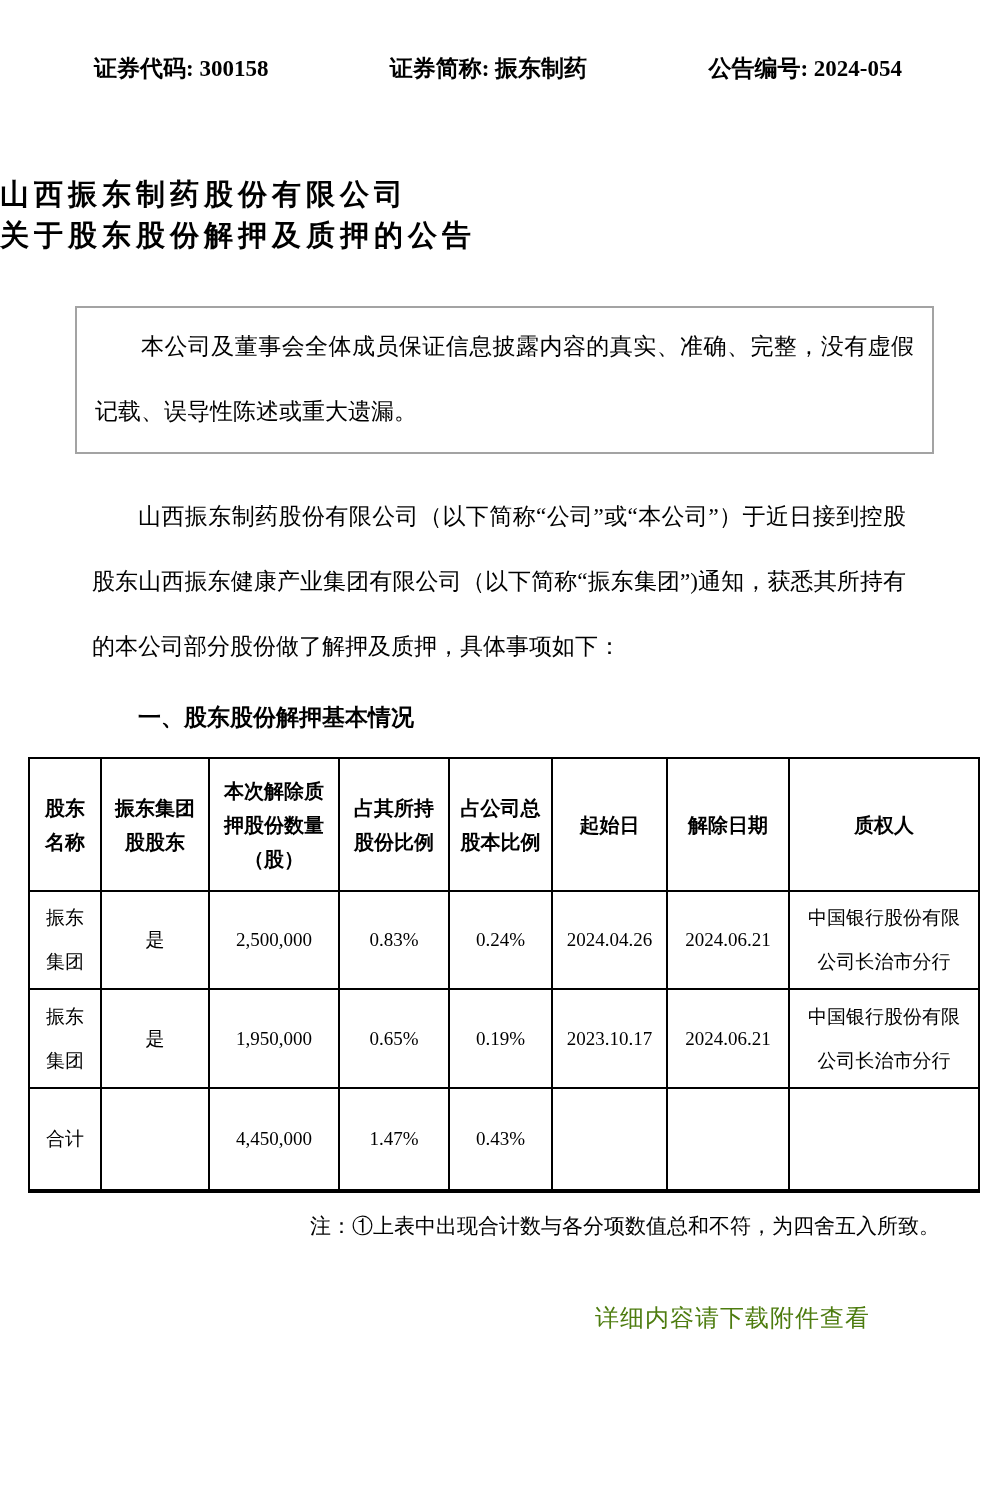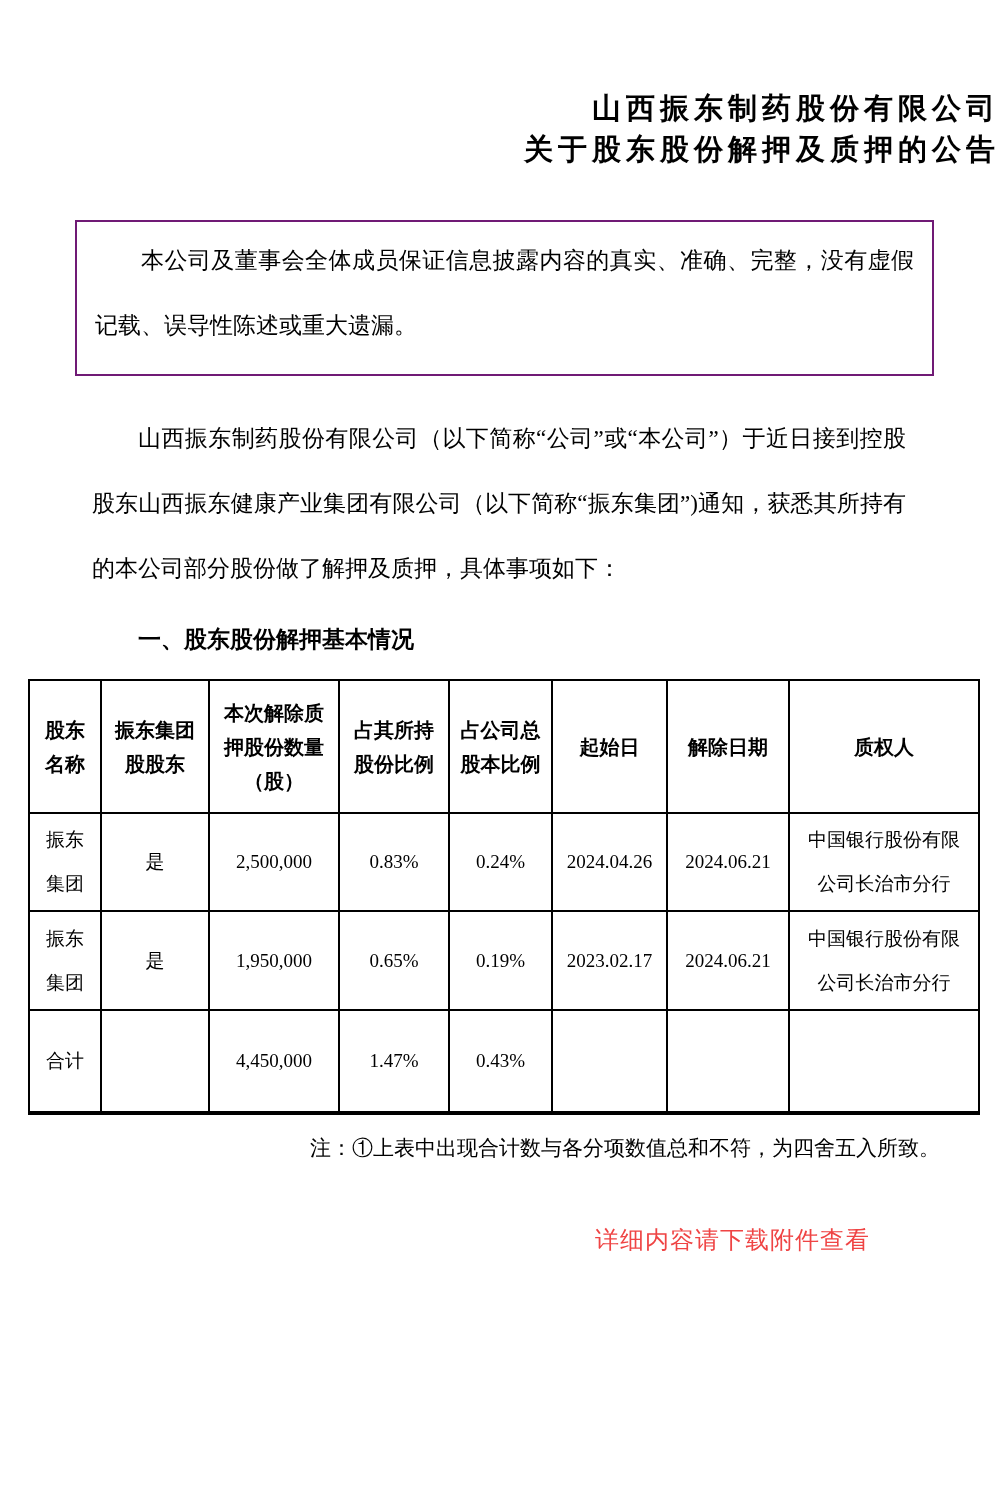--- a/index.html
+++ b/index.html
@@ -18,33 +18,33 @@
     display: flex;
     justify-content: space-between;
     margin: 52px 98px 0 94px;
     font-size: 23px;
     font-weight: bold;
     line-height: 34px;
     white-space: nowrap;
   }
   
   .doc-title {
-    text-align: right;
+    text-align: left;
     font-size: 29px;
     font-weight: bold;
     letter-spacing: 5px;
     line-height: 41px;
   }
   .doc-title.line1 { margin-top: 88px; }
   .doc-title.line2 { }
   
   .statement-box {
     margin: 50px 66px 0 75px;
-    border: 2px solid #701a75;
-    padding: 6px 18px 16px 18px;
+    border: 2px solid #a3a3a3;
+    padding: 6px 18px 8px 18px;
   }
   .statement-box p {
     margin: 0;
     font-size: 23px;
     line-height: 65px;
     text-indent: 2em;
     text-align: justify;
   }
   
   .body-para {
@@ -100,29 +100,34 @@
     line-height: 34px;
     text-align: right;
   }
   
   .attachment-notice {
     margin: 58px 130px 0 0;
     text-align: right;
     font-size: 24px;
     letter-spacing: 1px;
     line-height: 34px;
-    color: #ef4444;
+    color: #4d7c0f;
     cursor: pointer;
   }
 </style>
 </head>
 <body>
 
 <div class="page">
 
+  <div class="header-row">
+    <span>证券代码: 300158</span>
+    <span>证券简称: 振东制药</span>
+    <span>公告编号: 2024-054</span>
+  </div>
 
   <div class="doc-title line1">山西振东制药股份有限公司</div>
   <div class="doc-title line2">关于股东股份解押及质押的公告</div>
 
   <div class="statement-box">
     <p>本公司及董事会全体成员保证信息披露内容的真实、准确、完整，没有虚假记载、误导性陈述或重大遗漏。</p>
   </div>
 
   <p class="body-para">山西振东制药股份有限公司（以下简称“公司”或“本公司”）于近日接到控股股东山西振东健康产业集团有限公司（以下简称“振东集团”)通知，获悉其所持有的本公司部分股份做了解押及质押，具体事项如下：</p>
 
@@ -170,21 +175,21 @@
         <td>中国银行股份有限
 公司长治市分行</td>
       </tr>
       <tr class="r2">
         <td>振东
 集团</td>
         <td>是</td>
         <td>1,950,000</td>
         <td>0.65%</td>
         <td>0.19%</td>
-        <td>2023.02.17</td>
+        <td>2023.10.17</td>
         <td>2024.06.21</td>
         <td>中国银行股份有限
 公司长治市分行</td>
       </tr>
       <tr class="r3">
         <td>合计</td>
         <td></td>
         <td>4,450,000</td>
         <td>1.47%</td>
         <td>0.43%</td>

